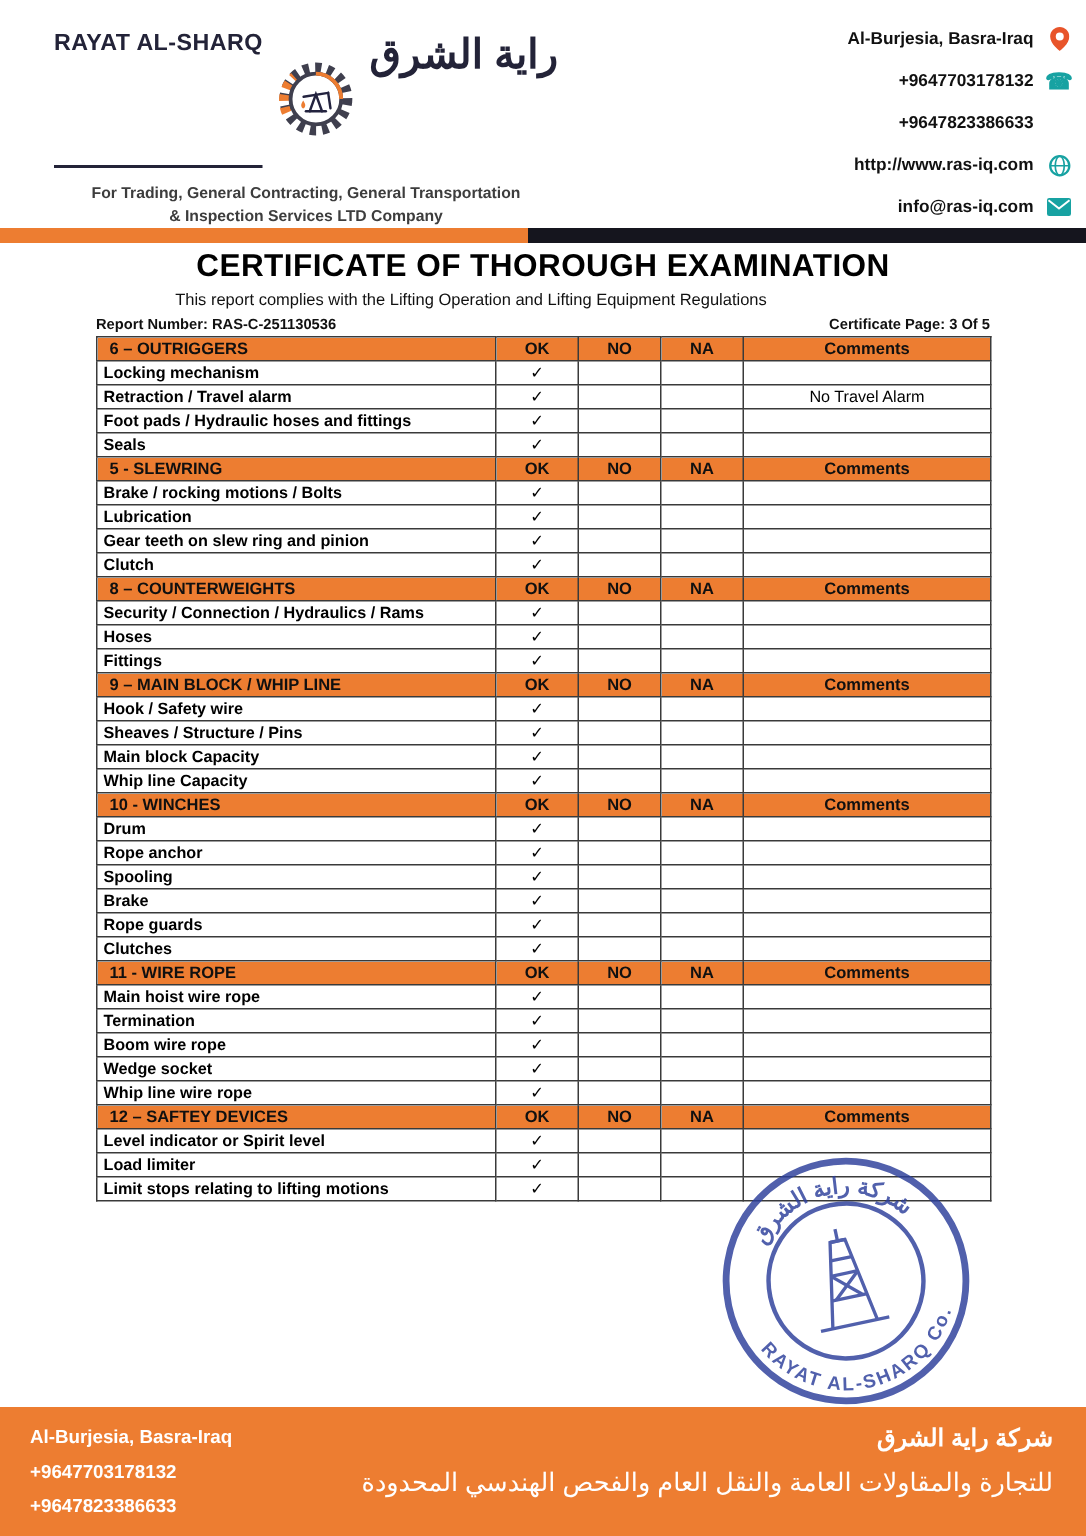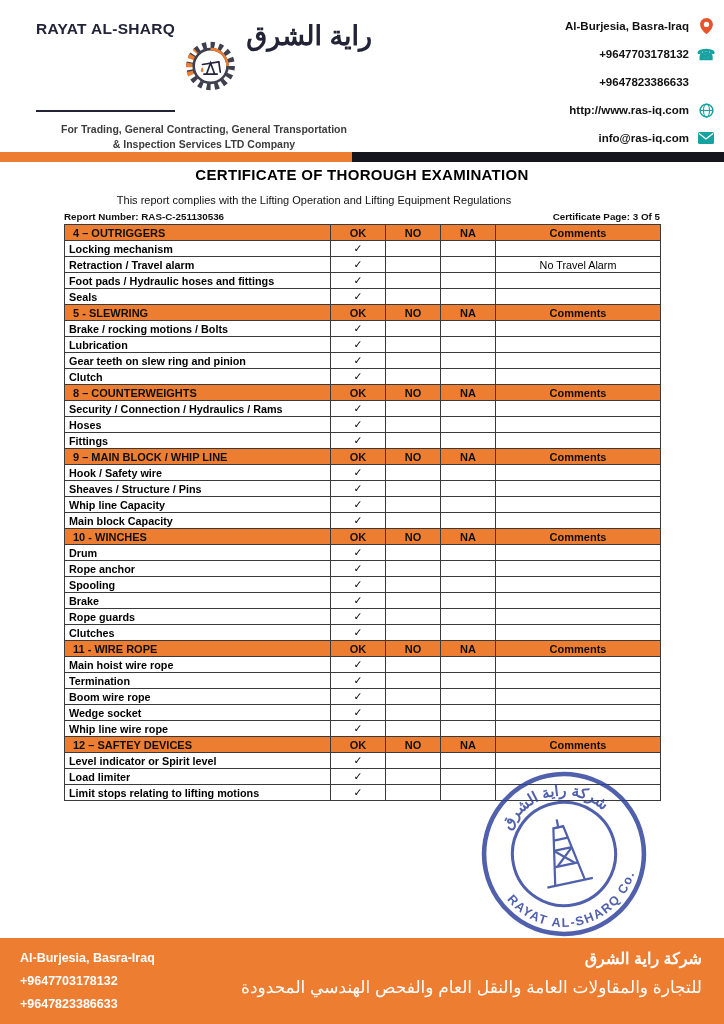--- a/index.html
+++ b/index.html
@@ -25,21 +25,21 @@
   .icon-cell { width:20px; display:flex; justify-content:center; align-items:center; }
   .glyph-icon { font-size:15px; color:#17A2A2; line-height:1; }
 
   
   .divider { position:absolute; top:152px; left:0; width:724px; height:10px; }
   .seg-orange { position:absolute; left:0; top:0; width:352px; height:10px; background:#ED7D31; }
   .seg-dark  { position:absolute; left:352px; top:0; width:372px; height:10px; background:#15151E; }
 
   
   .cert-title { position:absolute; top:166px; left:0; width:724px; text-align:center;
-    font-size:15px; font-weight:bold; letter-spacing:.3px; }
+    font-size:21px; font-weight:bold; letter-spacing:.3px; }
   .cert-subtitle { position:absolute; top:194px; left:0; width:628px; text-align:center;
     font-size:11px; color:#111; }
   .report-line { position:absolute; top:211px; left:64px; width:596px;
     display:flex; justify-content:space-between; font-size:9.8px; color:#111;font-weight:bold; }
 
   
   table.checklist { position:absolute; top:224px; left:64px; width:596px;
     border-collapse:collapse; table-layout:fixed; }
   table.checklist td { border:1px solid #3a3a3a; height:16px; vertical-align:middle;
     padding:0 4px; font-size:10.8px; overflow:hidden; white-space:nowrap; }
@@ -141,21 +141,21 @@
   <table class="checklist">
     <colgroup>
       <col style="width:266px">
         <col style="width:55px">
         <col style="width:55px">
         <col style="width:55px">
         <col style="width:165px">
     </colgroup>
     <tbody>
         <tr class="sec">
-          <td class="item">4 – OUTRIGGERS</td>
+          <td class="item">6 – OUTRIGGERS</td>
           <td class="chk">OK</td>
           <td class="chk">NO</td>
           <td class="chk">NA</td>
           <td class="comments" style="font-size: 11px;">Comments</td>
         </tr>
         <tr>
           <td class="item">Locking mechanism</td>
           <td class="chk">✓</td>
           <td class="chk"></td>
           <td class="chk"></td>
@@ -260,28 +260,28 @@
           <td class="comments"></td>
         </tr>
         <tr>
           <td class="item">Sheaves / Structure / Pins</td>
           <td class="chk">✓</td>
           <td class="chk"></td>
           <td class="chk"></td>
           <td class="comments"></td>
         </tr>
         <tr>
+          <td class="item">Main block Capacity</td>
+          <td class="chk">✓</td>
+          <td class="chk"></td>
+          <td class="chk"></td>
+          <td class="comments"></td>
+        </tr>
+        <tr>
           <td class="item">Whip line Capacity</td>
-          <td class="chk">✓</td>
-          <td class="chk"></td>
-          <td class="chk"></td>
-          <td class="comments"></td>
-        </tr>
-        <tr>
-          <td class="item">Main block Capacity</td>
           <td class="chk">✓</td>
           <td class="chk"></td>
           <td class="chk"></td>
           <td class="comments"></td>
         </tr>
         <tr class="sec">
           <td class="item">10 - WINCHES</td>
           <td class="chk">OK</td>
           <td class="chk">NO</td>
           <td class="chk">NA</td>

